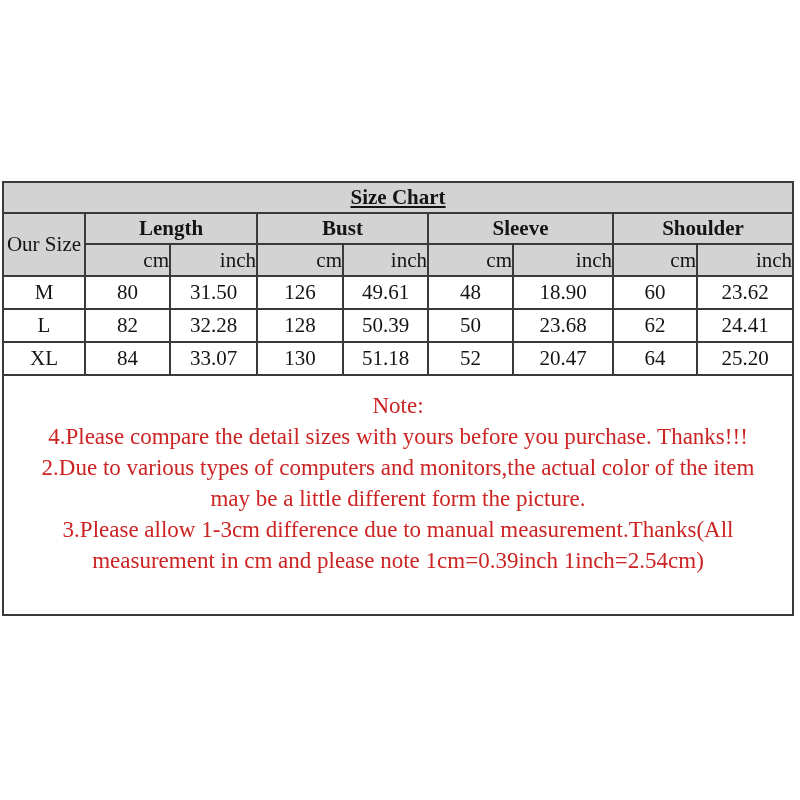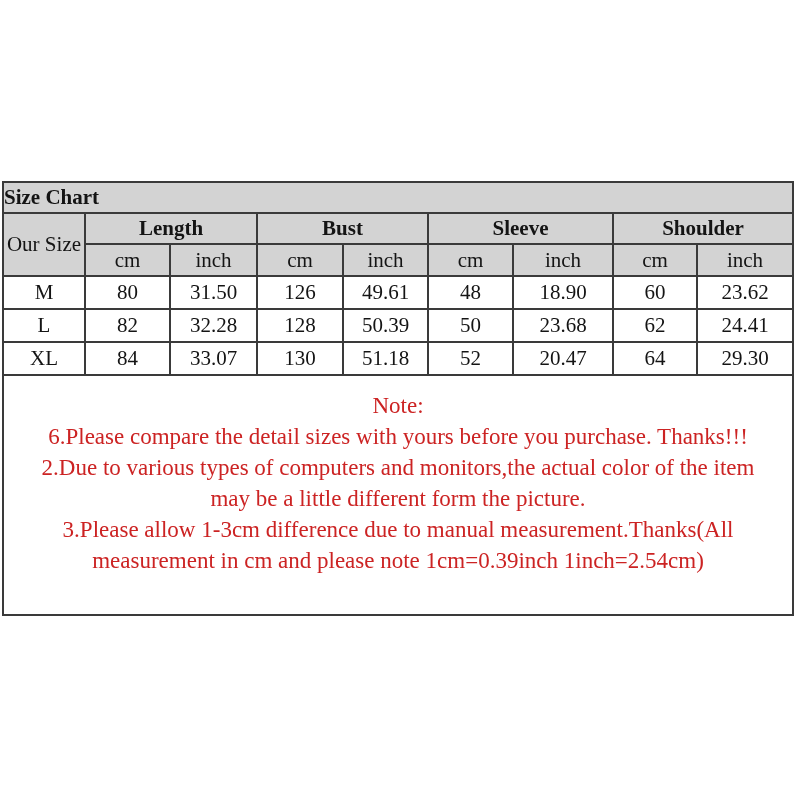--- a/index.html
+++ b/index.html
@@ -28,41 +28,42 @@
     border: 2px solid #3a3a3a;
     padding: 0;
     font-size: 21px;
     line-height: 1.25;
     overflow: hidden;
     white-space: nowrap;
   }
   .hdr { background: #d3d3d3; }
   th.title-cell {
     height: 29px;
-    text-align: left;
+    text-align: center;
     font-weight: bold;
     font-size: 22px;
+    text-decoration: underline;
   }
   th.group-cell {
     height: 29px;
     text-align: center;
     font-weight: bold;
     font-size: 22px;
     margin-left: 8px;
   }
   th.corner-cell {
     text-align: center;
     font-weight: normal;
     font-size: 22px;
     white-space: normal;
     padding: 0 8px;
   }
   td.unit-cell {
     height: 30px;
-    text-align: center;
+    text-align: right;
     padding-left: 5px;
     font-weight: normal;
   }
   td.size-cell, td.val-cell {
     height: 31px;
     text-align: center;
     background: #ffffff;
   }
   td.note-cell {
     height: 238px;
@@ -142,28 +143,28 @@
       </tr>
       <tr>
         <td class="size-cell">XL</td>
         <td class="val-cell">84</td>
         <td class="val-cell">33.07</td>
         <td class="val-cell">130</td>
         <td class="val-cell">51.18</td>
         <td class="val-cell">52</td>
         <td class="val-cell">20.47</td>
         <td class="val-cell">64</td>
-        <td class="val-cell">29.30</td>
+        <td class="val-cell">25.20</td>
       </tr>
 
       <tr>
         <td class="note-cell" colspan="9">
           <div class="note-block">
             <div class="note-line">Note:</div>
-            <div class="note-line">6.Please compare the detail sizes with yours before you purchase. Thanks!!!</div>
+            <div class="note-line">4.Please compare the detail sizes with yours before you purchase. Thanks!!!</div>
             <div class="note-line">2.Due to various types of computers and monitors,the actual color of the item</div>
             <div class="note-line">may be a little different form the picture.</div>
             <div class="note-line">3.Please allow 1-3cm difference due to manual measurement.Thanks(All</div>
             <div class="note-line">measurement in cm and please note 1cm=0.39inch 1inch=2.54cm)</div>
           </div>
         </td>
       </tr>
     </tbody>
   </table>
 </div>

